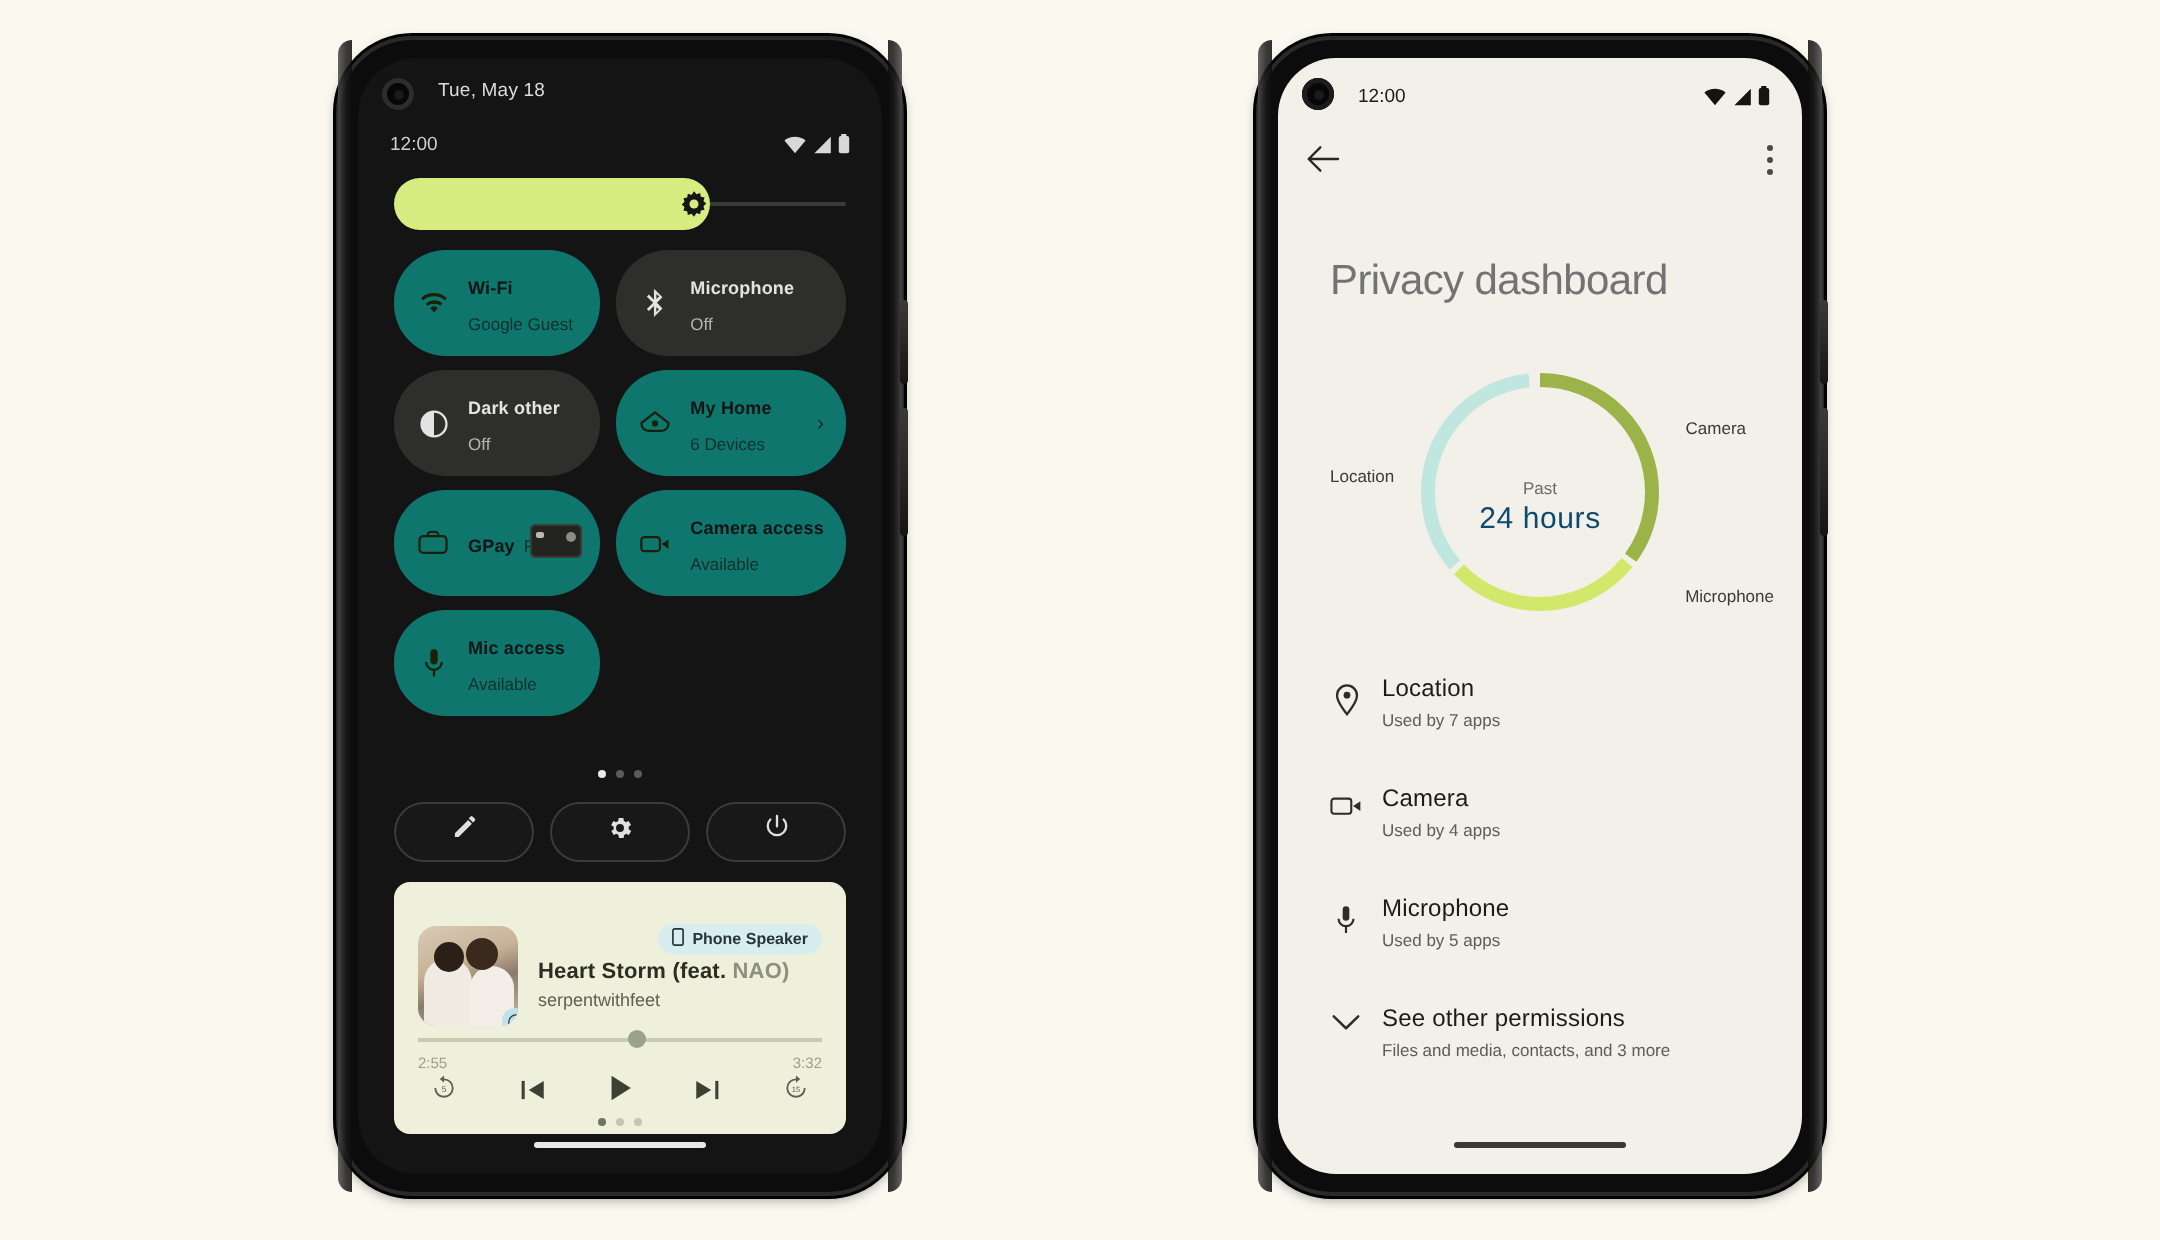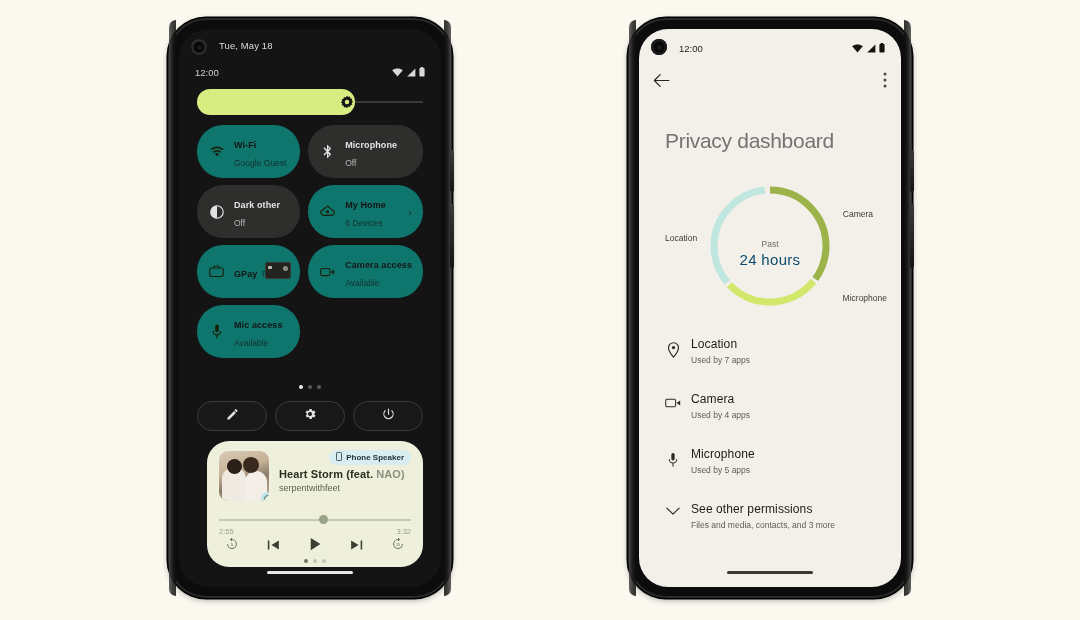--- a/index.html
+++ b/index.html
@@ -127,23 +127,22 @@
   }
   .qs-actions .abtn {
     height: 30px; border-radius: 16px;
     border: 1px solid #3b3b39; background: #181818;
     display: flex; align-items: center; justify-content: center;
   }
 
   
   .media {
     position: absolute; left: 18px; right: 18px; top: 412px; height: 126px;
-    background: #eef0dc; border-radius: 22px; color: #2b2e20;
-    padding: 10px 12px 8px 12px;
-    margin-left: 10px;
+    background: #eef0dc; border-radius: 8px; color: #2b2e20;
+    padding: 22px 12px 8px 12px;
   }
   .media-top { display: flex; gap: 10px; position: relative; }
   .art {
     width: 50px; height: 50px; border-radius: 9px; position: relative; flex: 0 0 50px;
     background: linear-gradient(160deg,#d9cbb7 0%, #c7b296 38%, #8a7b6b 60%, #cdbda8 100%);
     overflow: hidden;
   }
   .art .f1 { position:absolute; left:3px; bottom:0; width:24px; height:34px; border-radius:12px 12px 0 0; background:#efeae2; }
   .art .f2 { position:absolute; right:2px; bottom:0; width:22px; height:30px; border-radius:11px 11px 0 0; background:#f3efe8; }
   .art .h1 { position:absolute; left:8px; top:8px; width:15px; height:15px; border-radius:50%; background:#2a2018; }

